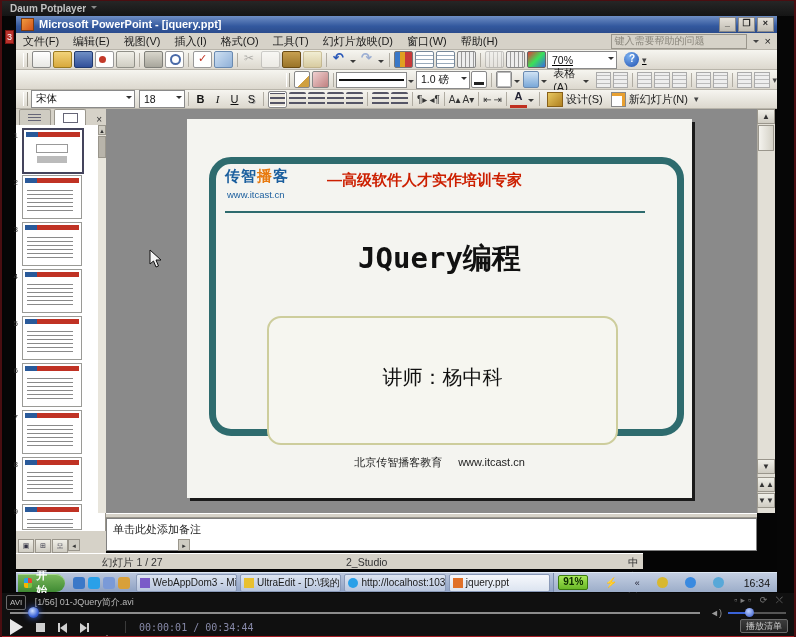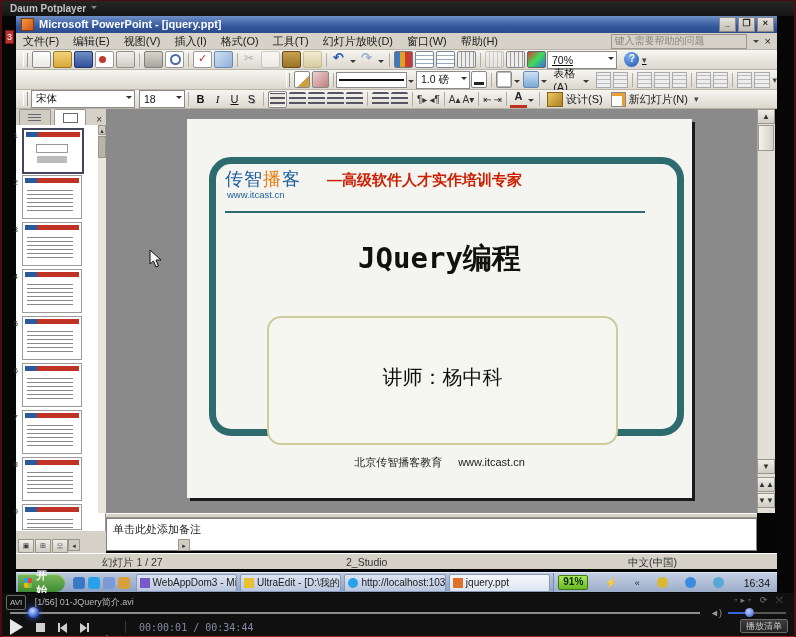--- a/index.html
+++ b/index.html
@@ -124,42 +124,42 @@
   .thnum{position:absolute;left:0px;width:16px;text-align:right;font-size:8px;color:#333;}
   .th{position:absolute;left:20px;width:58px;height:42px;background:#fff;border:1px solid #9a9a96;}
   .th.sel{border:2px solid #44445c;}
   .th::before{content:"";position:absolute;left:2px;top:2px;right:2px;height:5px;background:linear-gradient(90deg,#2a5a9a 0 22%,#c03224 22%);}
   .th.tt::after{content:"";position:absolute;left:12px;top:14px;width:30px;height:7px;border:1px solid #999;box-shadow:0 11px 0 -1px #bbb;}
   .th.tc::after{content:"";position:absolute;left:4px;top:11px;width:46px;height:24px;background:repeating-linear-gradient(0deg,#8a8a8a 0 1px,transparent 1px 4px);}
 
   
   .slide{left:185px;top:118px;width:505px;height:379px;background:#f4f4f0;box-shadow:3px 3px 0 #1a1a1a;}
   .sl-frame{position:absolute;left:22px;top:38px;width:461px;height:265px;border:7px solid #2e6b6e;border-radius:22px;}
-  .sl-logo{position:absolute;left:38px;top:48px;font-size:18px;font-weight:normal;letter-spacing:1px;}
+  .sl-logo{position:absolute;left:38px;top:48px;font-size:15px;font-weight:bold;letter-spacing:1px;}
   .lg-b{color:#1c5f9e;} .lg-o{color:#e87a10;}
   .sl-url{position:absolute;left:40px;top:70px;font-size:9.5px;color:#1c5f9e;}
   .sl-tagline{position:absolute;left:140px;top:52px;width:330px;font-size:15px;font-weight:bold;color:#cc1f00;}
   .sl-hr{position:absolute;left:38px;top:92px;width:420px;height:2px;background:#2e6b6e;}
   .sl-title{position:absolute;left:0;top:120px;width:100%;text-align:center;font-size:29px;font-weight:bold;color:#111;font-family:"DejaVu Sans Mono","Liberation Sans",monospace;}
   .sl-inner{position:absolute;left:80px;top:197px;width:347px;height:125px;background:#f6f6f0;border:2px solid #cdcd9c;border-radius:14px;}
   .sl-lect{position:absolute;left:0;top:46px;width:100%;text-align:center;font-size:20px;color:#111;}
   .sl-footer{position:absolute;left:0;top:336px;width:100%;text-align:center;font-size:11px;color:#222;}
   .sl-footer span{margin:0 8px;}
 
   
   .cursor{left:147px;top:248px;width:14px;height:20px;}
 
   
   .splitter{left:104px;top:512px;width:651px;height:5px;background:#d6d2c8;border-top:1px solid #fff;border-bottom:1px solid #9a968c;}
   .notes{left:104px;top:517px;width:651px;height:33px;background:#fff;border:1px solid #808080;font-size:11px;color:#222;padding:3px 6px;}
   .lpane-bottom{left:14px;top:530px;width:90px;height:22px;background:#d6d2c8;}
   .viewbtns{left:16px;top:538px;height:13px;display:flex;gap:1px;}
   .vb{width:14px;height:12px;background:linear-gradient(180deg,#f0efe8,#cfccc2);border:1px solid #9a968c;font-size:7px;line-height:11px;text-align:center;color:#334;}
   .hsc{position:absolute;top:538px;width:12px;height:12px;background:#cfccc2;border:1px solid #9a968c;font-size:7px;text-align:center;line-height:11px;color:#333;}
-  .statusbar{left:14px;top:552px;width:761px;height:16px;background:#d6d2c8;border-top:1px solid #fff;font-size:10.5px;color:#333;}
+  .statusbar{left:14px;top:552px;width:627px;height:16px;background:#d6d2c8;border-top:1px solid #fff;font-size:10.5px;color:#333;}
   .st{position:absolute;top:2px;}
 
   
   .taskbar{left:14px;top:571px;width:761px;height:20px;background:linear-gradient(180deg,#bac6dc,#8fa2c4);border-top:1px solid #dfe8f4;display:flex;align-items:center;}
   .startbtn{height:18px;margin:1px 2px 1px 2px;padding:0 10px 0 6px;border-radius:0 9px 9px 0;background:linear-gradient(180deg,#7ab95c,#3f8a33);color:#fff;font-weight:bold;font-size:11px;display:flex;align-items:center;gap:4px;box-shadow:inset 0 1px 0 #a8d890;}
   .winflag{width:10px;height:10px;border-radius:2px;background:conic-gradient(#e8452e 0 25%,#7ac143 0 50%,#f7b500 0 75%,#2aa0e8 0);}
   .ql{display:flex;gap:3px;margin:0 6px;}
   .qli{width:12px;height:12px;border-radius:3px;}
   .task{width:110px;height:16px;margin-right:3px;background:linear-gradient(180deg,#dde5f2,#b9c6de);border:1px solid #8a9ab8;border-radius:2px;font-size:10px;color:#1a1a1a;display:flex;align-items:center;padding:0 3px;overflow:hidden;white-space:nowrap;}
   .task.active{background:linear-gradient(180deg,#f6f8fc,#dce4f0);}

